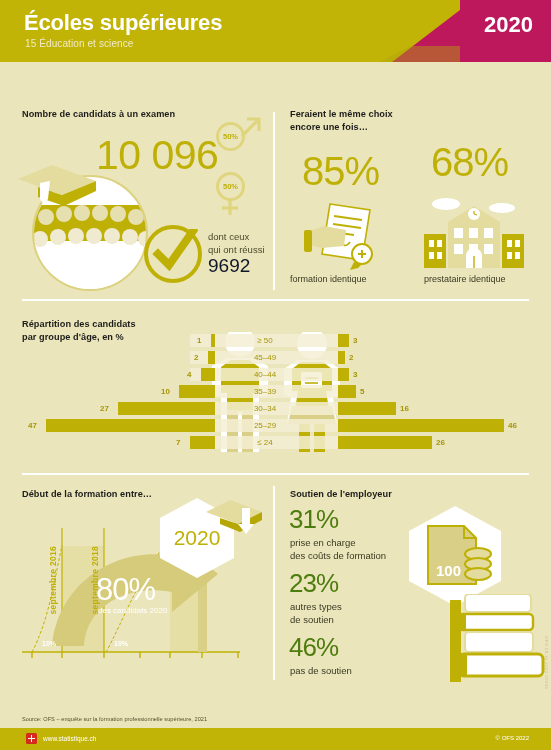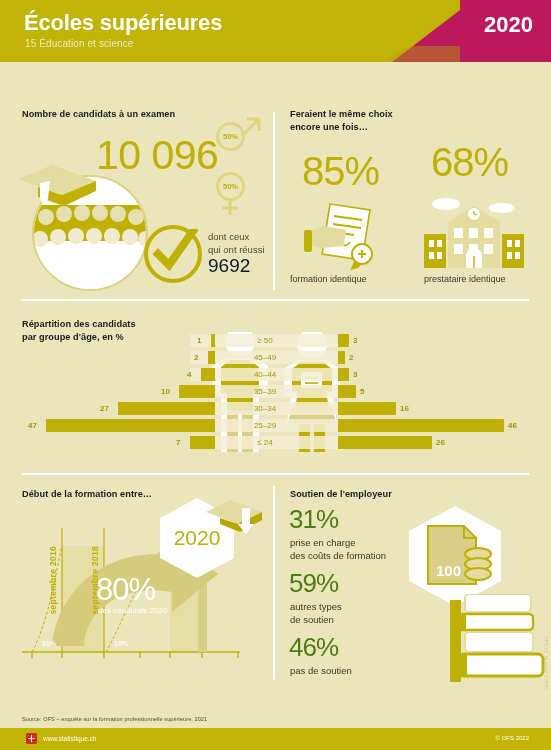--- a/index.html
+++ b/index.html
@@ -479,21 +479,21 @@
 
   <div id="blockE">
     <div id="e-title" class="sec-title">Soutien de l'employeur</div>
 
     <div class="e-pct" style="left:13px; top:24px;">31%</div>
     <div class="e-cap" style="left:14px; top:56px;">
       <div>prise en charge</div>
       <div>des coûts de formation</div>
     </div>
 
-    <div class="e-pct" style="left:13px; top:88px;">59%</div>
+    <div class="e-pct" style="left:13px; top:88px;">23%</div>
     <div class="e-cap" style="left:14px; top:120px;">
       <div>autres types</div>
       <div>de soutien</div>
     </div>
 
     <div class="e-pct" style="left:13px; top:152px;">46%</div>
     <div class="e-cap" style="left:14px; top:184px;">pas de soutien</div>
 
     <div id="e-hex"></div>
     <div id="e-pole"></div>

